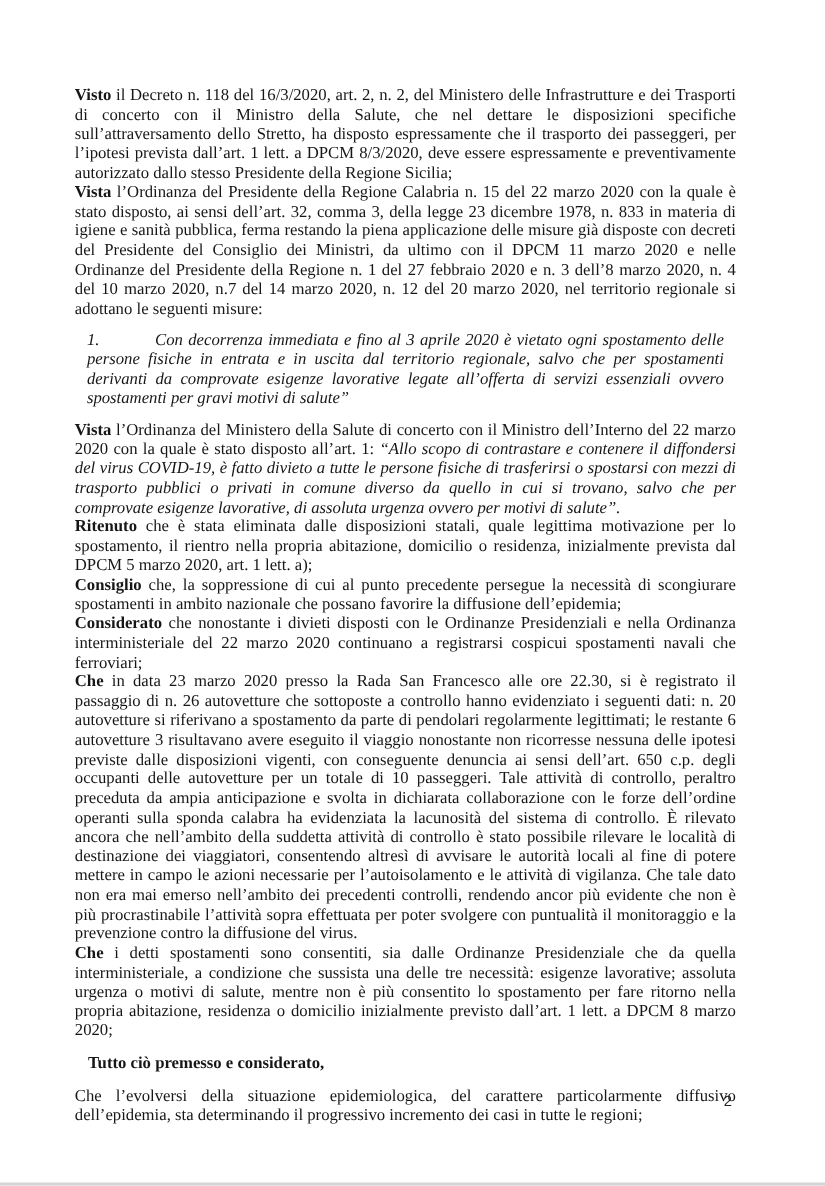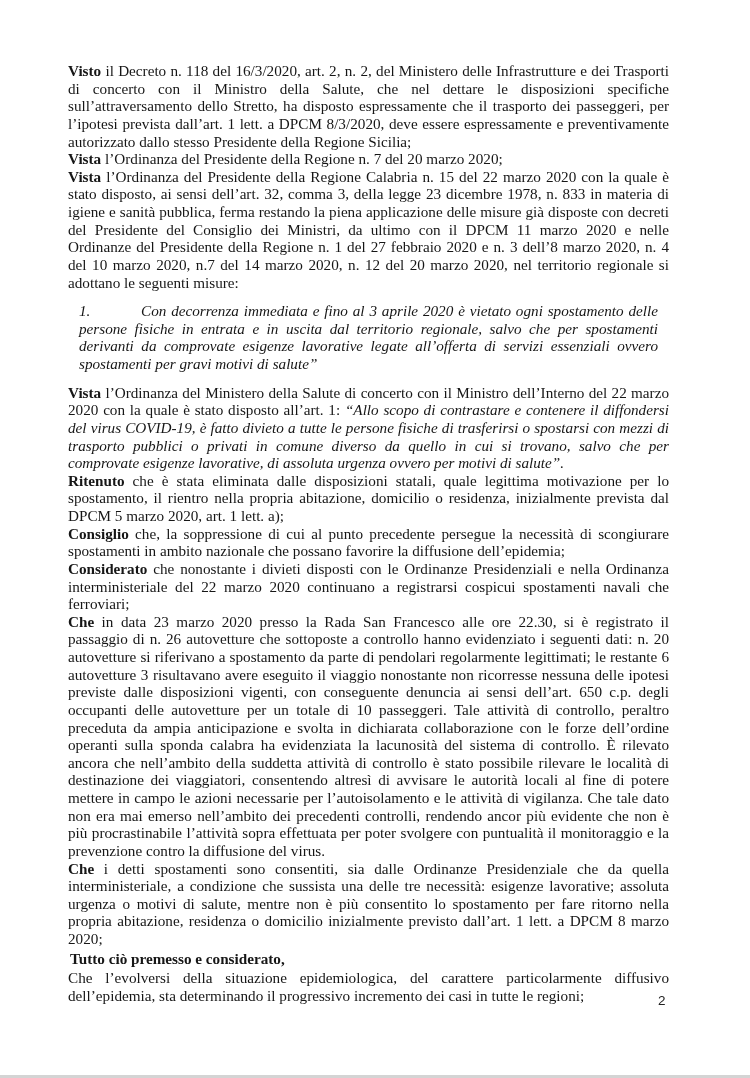--- a/index.html
+++ b/index.html
@@ -1,45 +1,44 @@
 <!DOCTYPE html>
 <html><head>
 <meta charset="utf-8">
 <style>
   html, body { margin: 0; padding: 0; }
   body {
     width: 750px; height: 1078px; background: #ffffff; position: relative; overflow: hidden;
     font-family: "Liberation Serif", "DejaVu Serif", serif; color: #161616;
   }
   .page-body {
-    position: absolute; left: 68px; top: 62px; width: 601px;
+    position: absolute; left: 68px; top: 78px; width: 601px;
     font-size: 15.2px; line-height: 17.62px;
   }
   .para { margin: 0; text-align: justify; }
   .lead { font-weight: bold; }
   .it { font-style: italic; }
   .list-item { margin: 11px; text-align: justify; font-style: italic; }
   .list-num { display: inline-block; width: 62px; }
-  .heading { margin: 2px; font-weight: bold; }
+  .heading { margin: 12px; font-weight: bold; }
   .page-number {
     position: absolute; left: 658px; top: 993px;
     font-family: "Liberation Sans", "DejaVu Sans", sans-serif; font-size: 13.5px; color: #222;
   }
   .bottom-bar {
     position: absolute; left: 0; right: 0; bottom: 0; height: 3px; background: #d4d4d4;
   }
 </style>
 </head>
 <body>
 
 <div class="page-body">
 
   <p class="para"><span class="lead">Visto</span><span> il Decreto n. 118 del 16/3/2020, art. 2, n. 2, del Ministero delle Infrastrutture e dei Trasporti di concerto con il Ministro della Salute, che nel dettare le disposizioni specifiche sull’attraversamento dello Stretto, ha disposto espressamente che il trasporto dei passeggeri, per l’ipotesi prevista dall’art. 1 lett. a DPCM 8/3/2020, deve essere espressamente e preventivamente autorizzato dallo stesso Presidente della Regione Sicilia;</span></p>
 
-  <p class="para"><span class="lead">Vista</span><span> l’Ordinanza del Presidente della Regione n. 7 del 20 marzo 2020;</span></p>
 
   <p class="para"><span class="lead">Vista</span><span> l’Ordinanza del Presidente della Regione Calabria n. 15 del 22 marzo 2020 con la quale è stato disposto, ai sensi dell’art. 32, comma 3, della legge 23 dicembre 1978, n. 833 in materia di igiene e sanità pubblica, ferma restando la piena applicazione delle misure già disposte con decreti del Presidente del Consiglio dei Ministri, da ultimo con il DPCM 11 marzo 2020 e nelle Ordinanze del Presidente della Regione n. 1 del 27 febbraio 2020 e n. 3 dell’8 marzo 2020, n. 4 del 10 marzo 2020, n.7 del 14 marzo 2020, n. 12 del 20 marzo 2020, nel territorio regionale si adottano le seguenti misure:</span></p>
 
   <p class="list-item"><span class="list-num">1.</span><span>Con decorrenza immediata e fino al 3 aprile 2020 è vietato ogni spostamento delle persone fisiche in entrata e in uscita dal territorio regionale, salvo che per spostamenti derivanti da comprovate esigenze lavorative legate all’offerta di servizi essenziali ovvero spostamenti per gravi motivi di salute”</span></p>
 
   <p class="para"><span class="lead">Vista</span><span> l’Ordinanza del Ministero della Salute di concerto con il Ministro dell’Interno del 22 marzo 2020 con la quale è stato disposto all’art. 1: </span><span class="it">“Allo scopo di contrastare e contenere il diffondersi del virus COVID-19, è fatto divieto a tutte le persone fisiche di trasferirsi o spostarsi con mezzi di trasporto pubblici o privati in comune diverso da quello in cui si trovano, salvo che per comprovate esigenze lavorative, di assoluta urgenza ovvero per motivi di salute”.</span></p>
 
   <p class="para"><span class="lead">Ritenuto</span><span> che è stata eliminata dalle disposizioni statali, quale legittima motivazione per lo spostamento, il rientro nella propria abitazione, domicilio o residenza, inizialmente prevista dal DPCM 5 marzo 2020, art. 1 lett. a);</span></p>
 
   <p class="para"><span class="lead">Consiglio</span><span> che, la soppressione di cui al punto precedente persegue la necessità di scongiurare spostamenti in ambito nazionale che possano favorire la diffusione dell’epidemia;</span></p>

